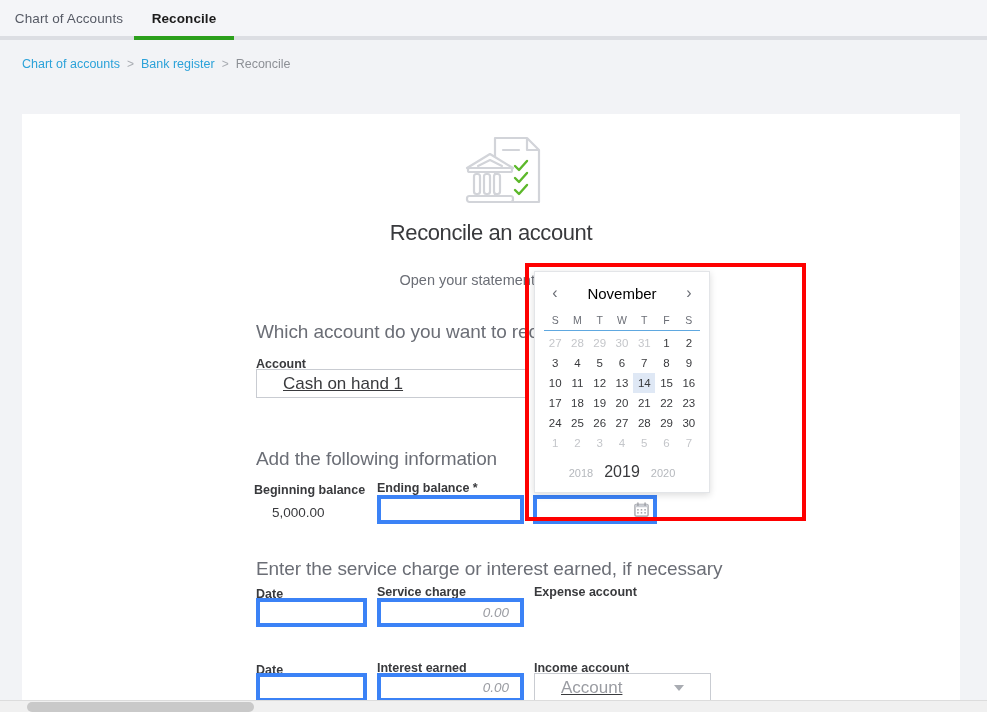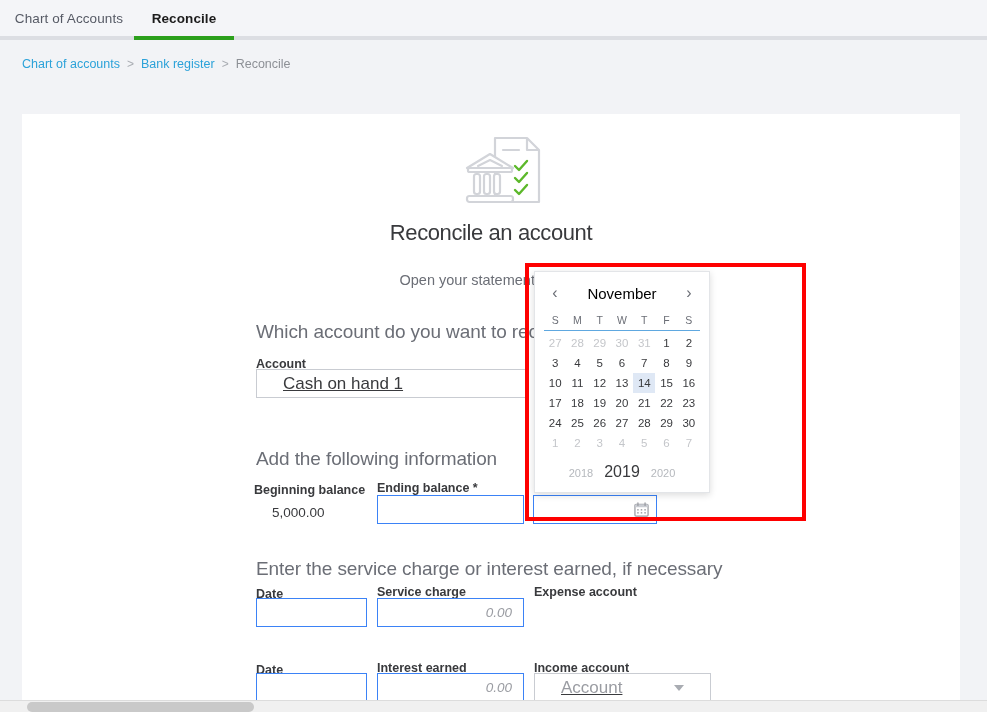--- a/index.html
+++ b/index.html
@@ -82,21 +82,21 @@
   
   .section-title {
     position: absolute; left: 234px;
     font-size: 19px; color: #6b6e76; font-weight: normal; letter-spacing: -.1px;
   }
   .field-label {
     position: absolute; font-size: 12.5px; color: #393a3d; font-weight: bold;
   }
   .txtinput {
     position: absolute;
-    border: 1px solid #3b82f6; background: #fff;
+    border: 4px solid #3b82f6; background: #fff;
     font-family: "Liberation Sans", sans-serif;
     font-size: 13.5px; color: #393a3d;
     padding: 0 10px; outline: none;
   }
   .txtinput::placeholder { color: #9a9ca2; font-style: italic; }
   .txtinput.money { text-align: right; padding-right: 11px; }
   .static-value {
     position: absolute; font-size: 13.5px; color: #393a3d;
   }
   .selectbox {

